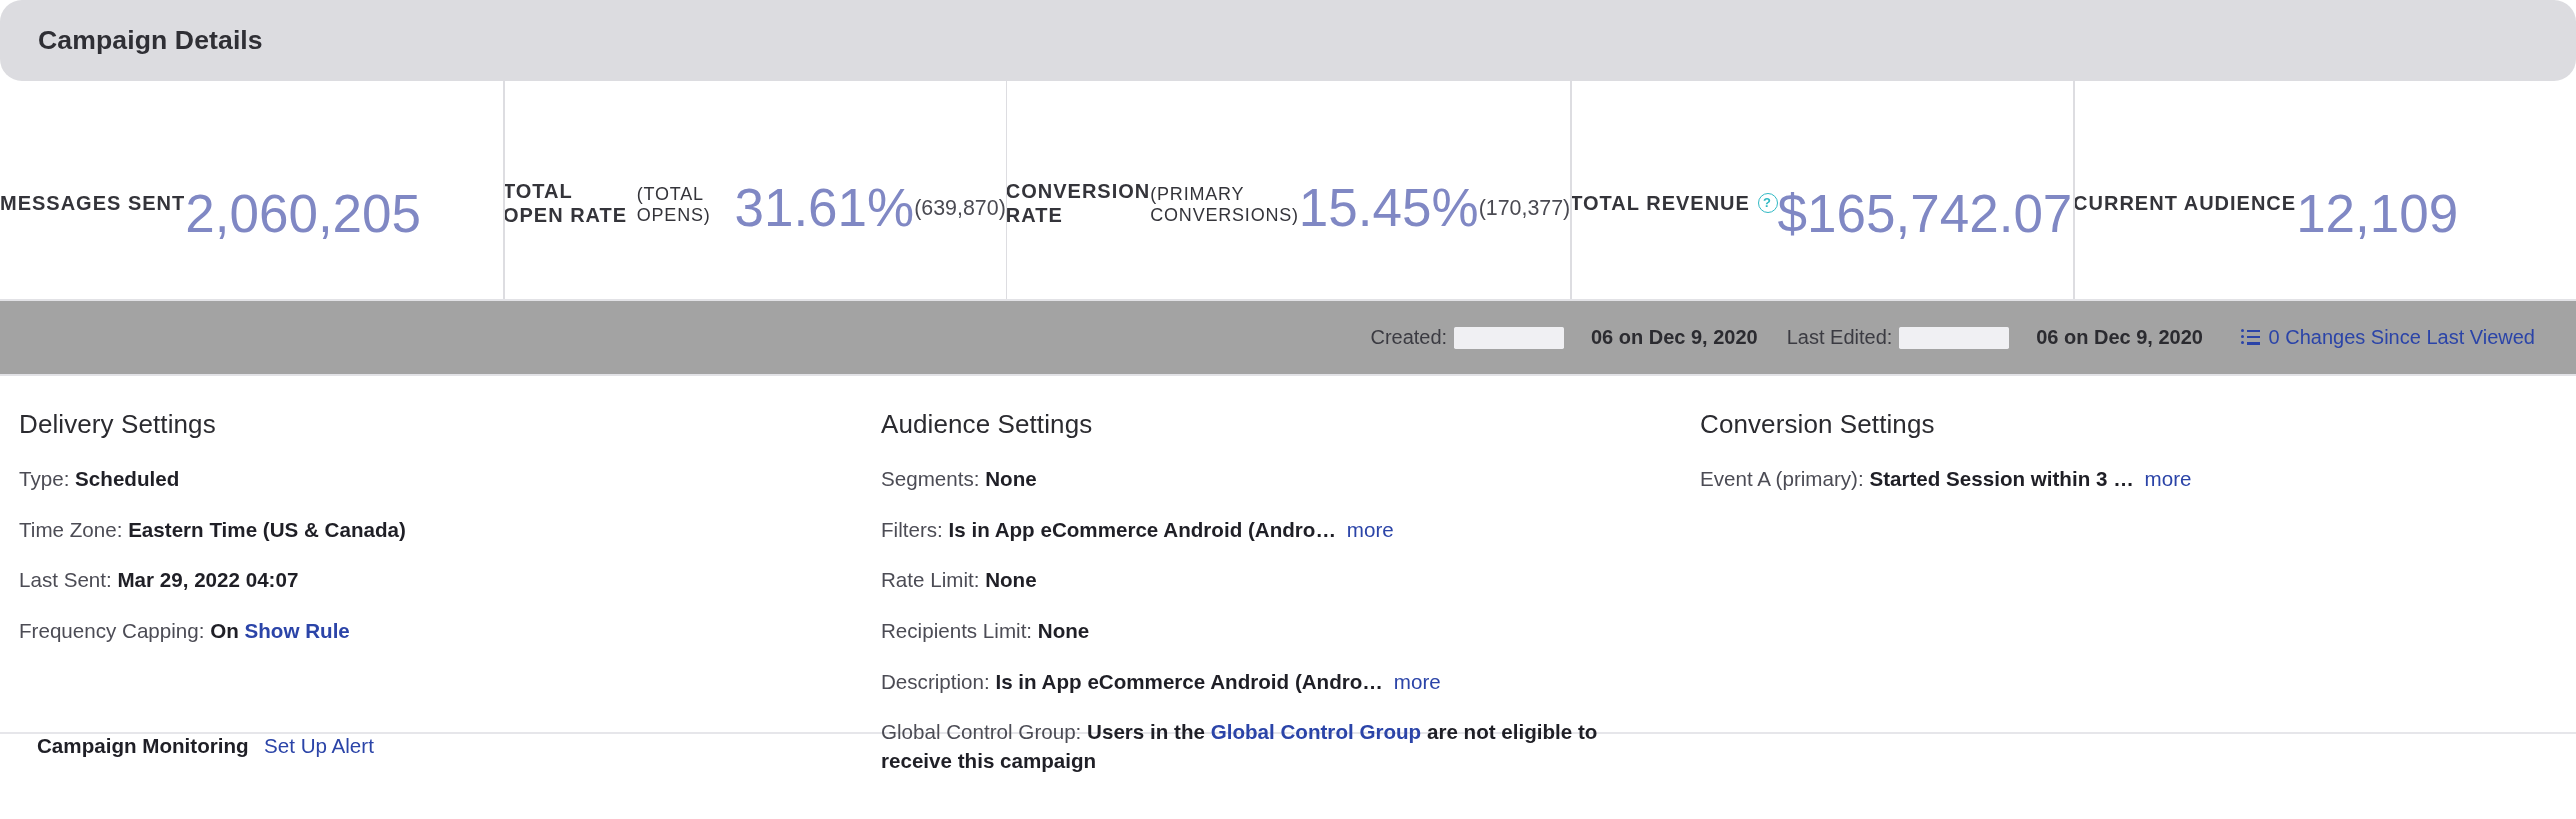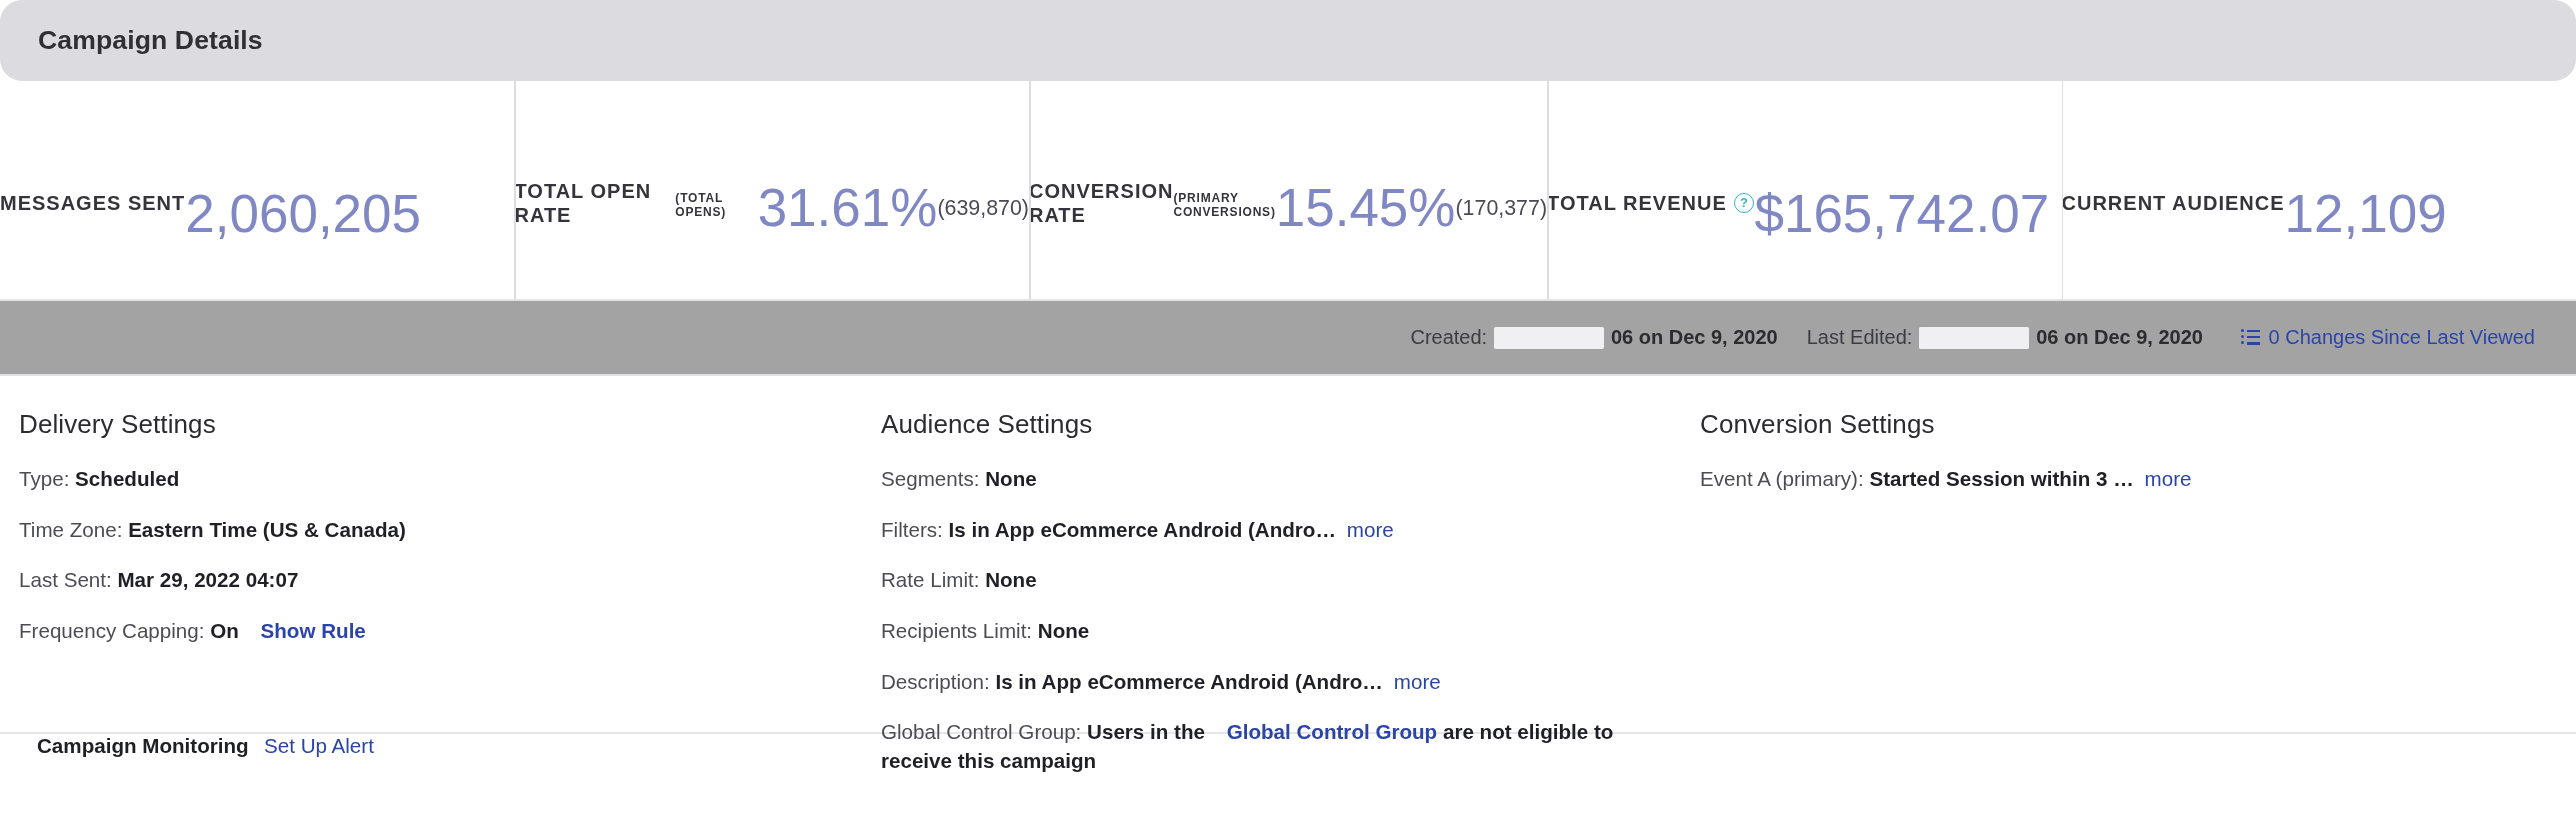--- a/index.html
+++ b/index.html
@@ -66,22 +66,22 @@
     font-weight: bold;
     letter-spacing: 1px;
     color: #34343a;
     text-transform: uppercase;
     display: flex;
     align-items: center;
     gap: 7.7px;
     line-height: 1.18;
   }
   .stat-sublabel {
-    font-size: 12px;
-    font-weight: bold;
+    font-size: 18px;
+    font-weight: normal;
     letter-spacing: 0.8px;
     color: #34343a;
     text-transform: uppercase;
     margin-top: 3.4px;
     line-height: 1.18;
   }
   .stat-value {
     font-size: 53px;
     font-weight: 300;
     color: #8088c4;
@@ -134,21 +134,21 @@
   }
   .meta-key { color: #3b3b42; font-weight: 400; }
   .redacted {
     display: inline-block;
     width: 110px;
     height: 22px;
     background: #f0f0f3;
     margin: 0 6.9px;
     border-radius: 1.7px;
   }
-  .meta-val { font-weight: bold; color: #2b2b30; white-space: nowrap; }
+  .meta-val { font-weight: bold; color: #2b2b30; white-space: nowrap; margin-left: 20px; }
 
   .changes-link {
     display: flex;
     align-items: center;
     gap: 8.6px;
     margin-left: 38px;
     color: #2b44a8;
     font-size: 20px;
     cursor: pointer;
     white-space: nowrap;
@@ -210,21 +210,20 @@
     line-height: 1.42;
     max-width: 776px;
   }
   .setting-line .k { font-weight: 400; color: #4c4c55; }
   .setting-line .v { font-weight: bold; color: #1f1f26; }
   a.inline-link {
     color: #2b44a8;
     text-decoration: none;
     cursor: pointer;
     font-weight: bold;
-    margin-left: 16px;
   }
   a.more-link {
     color: #2b44a8;
     text-decoration: none;
     cursor: pointer;
     font-weight: 400;
     margin-left: 5.1px;
   }
 
   

